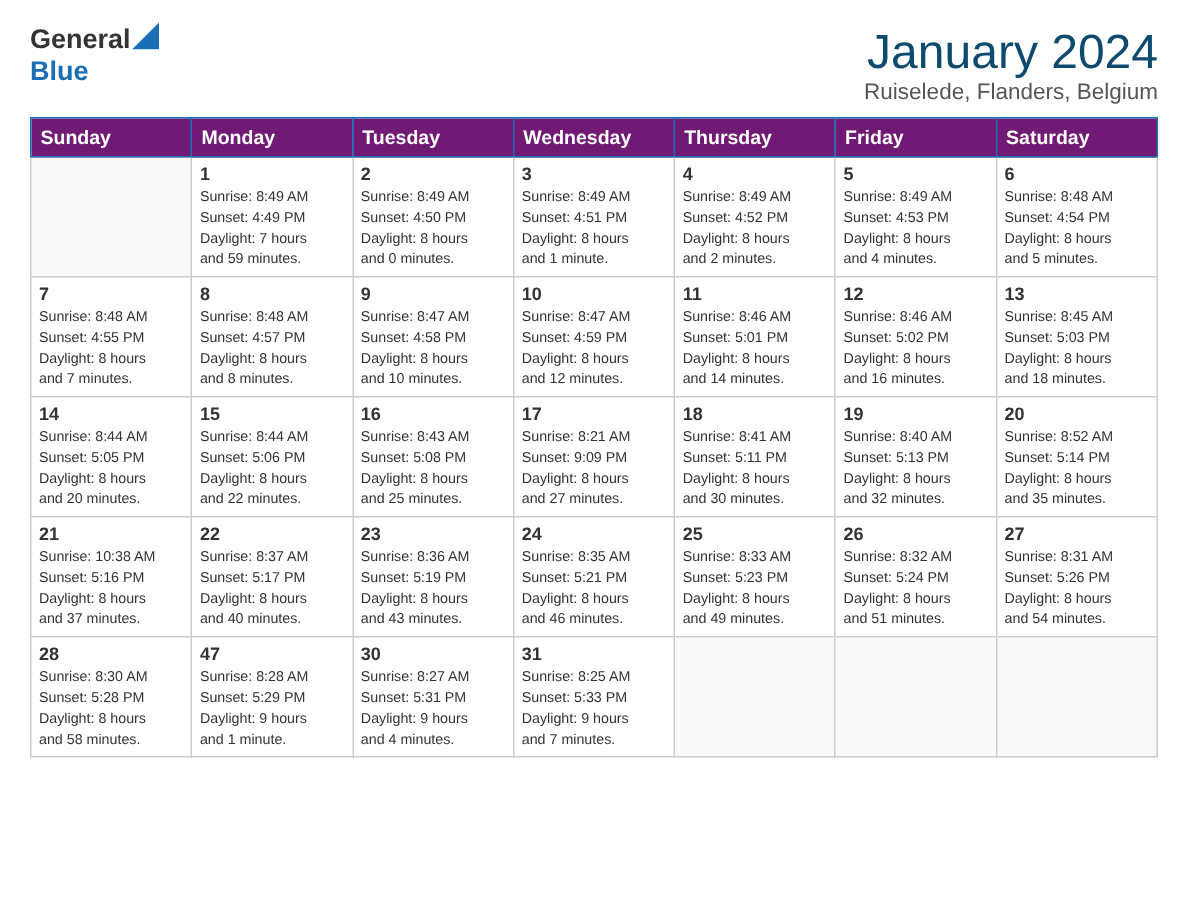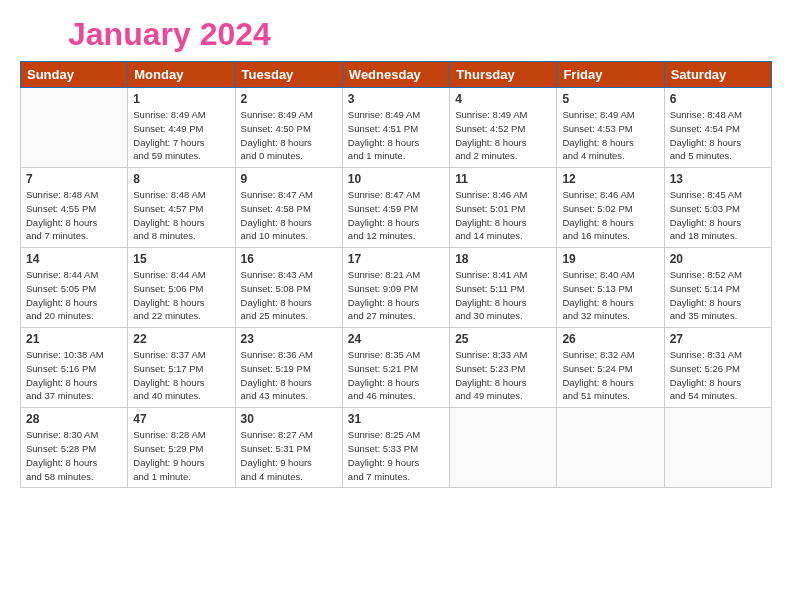--- a/index.html
+++ b/index.html
@@ -23,35 +23,35 @@
     }
     .logo {
       display: flex;
       align-items: center;
     }
     .title-area {
       text-align: right;
     }
     .calendar-title {
       font-size: 32px;
-      font-weight: bold;
-      color: #ec4899;
+      font-weight: normal;
+      color: #0c4a6e;
       margin-left: 48px;
     }
     .calendar-subtitle {
       font-size: 15px;
       color: #555;
     }
     .calendar-table {
       width: 100%;
       border-collapse: collapse;
       table-layout: fixed;
     }
     .calendar-table th {
-      background: #c2410c;
+      background: #701a75;
       color: #fff;
       text-align: left;
       padding: 5px 6px;
       font-size: 13px;
       font-weight: bold;
       border: 1px solid #1a6eb5;
     }
     .calendar-table td {
       border: 1px solid #ccc;
       vertical-align: top;
@@ -71,22 +71,34 @@
     }
     .empty-cell {
       background: #f9f9f9;
     }
   </style>
 </head>
 <body>
 
 <div class="page">
   <div class="header">
+    <div class="logo">
+      <div style="display:flex; flex-direction:column; line-height:1.15;">
+        <div style="display:flex; align-items:center;">
+          <span style="font-size:18px; font-weight:bold; color:#333;">General</span>
+          <svg width="18" height="18" viewBox="0 0 18 18" style="margin-left:1px; margin-top:-4px;">
+            <polygon points="0,18 18,18 18,0" fill="#1a6eb5"></polygon>
+          </svg>
+        </div>
+        <span style="font-size:18px; font-weight:bold; color:#1a6eb5;">Blue</span>
+      </div>
+    </div>
     <div class="title-area">
       <div class="calendar-title">January 2024</div>
+      <div class="calendar-subtitle">Ruiselede, Flanders, Belgium</div>
     </div>
   </div>
 
   <table class="calendar-table">
     <thead>
       <tr>
         <th>Sunday</th>
         <th>Monday</th>
         <th>Tuesday</th>
         <th>Wednesday</th>

